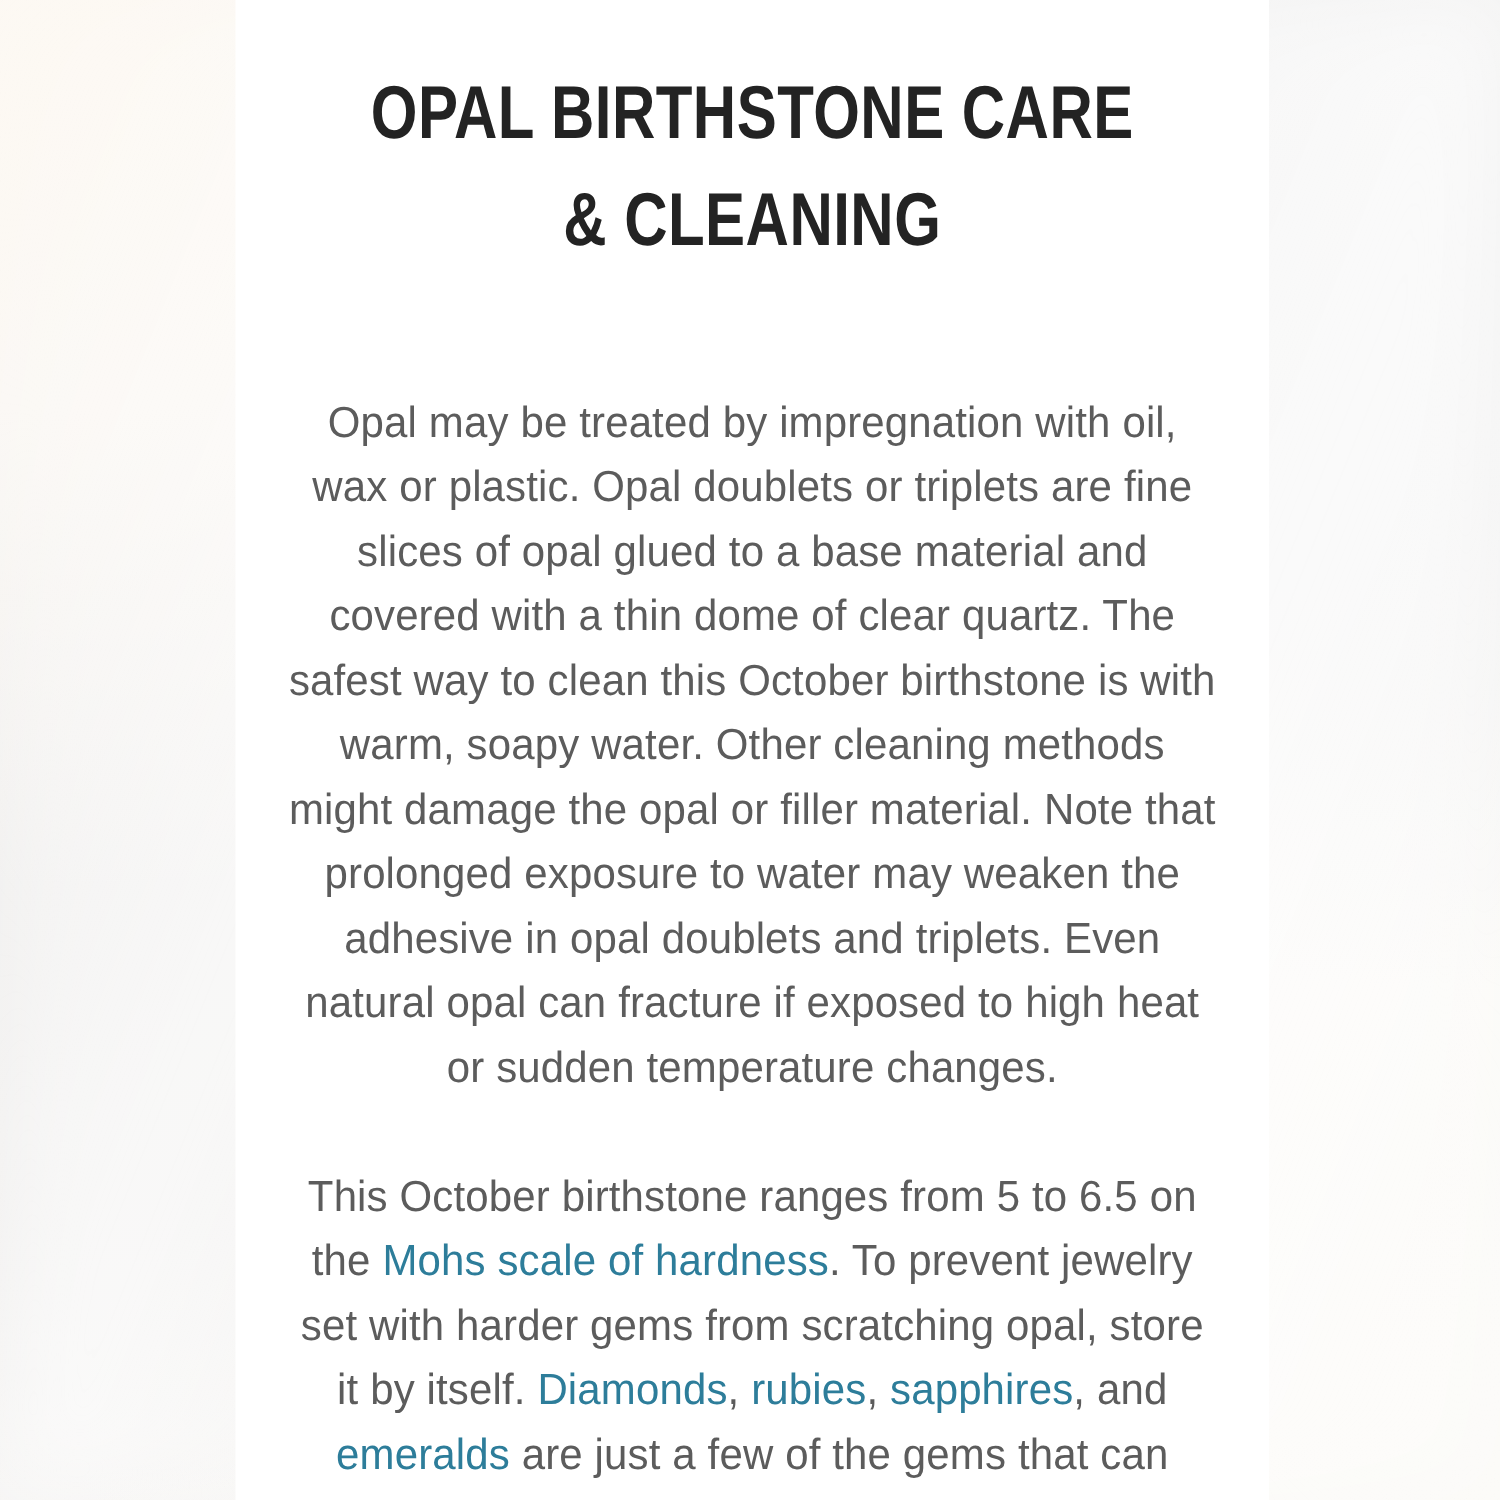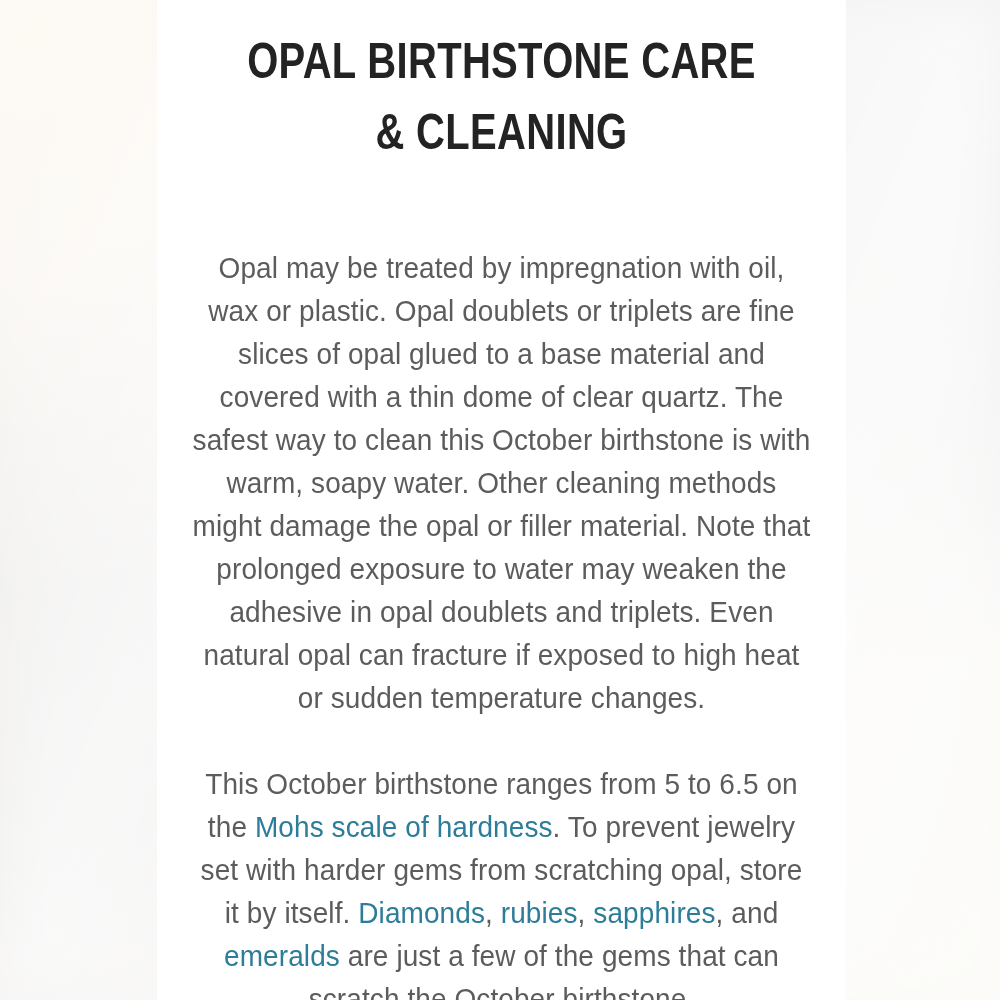--- a/index.html
+++ b/index.html
@@ -41,21 +41,21 @@
 
   
   #article {
     position: absolute;
     left: 157px;
     top: 0;
     width: 689px;
     height: 1000px;
     background: #ffffff;
     box-sizing: border-box;
-    padding: 0 24px;
+    padding: 14px 24px;
     overflow: hidden;
   }
 
   #page-title {
     margin: 0;
     padding-top: 26px;
     text-align: center;
     color: #232323;
     font-family: "Liberation Sans Narrow", "Liberation Sans", sans-serif;
     font-weight: 700;

